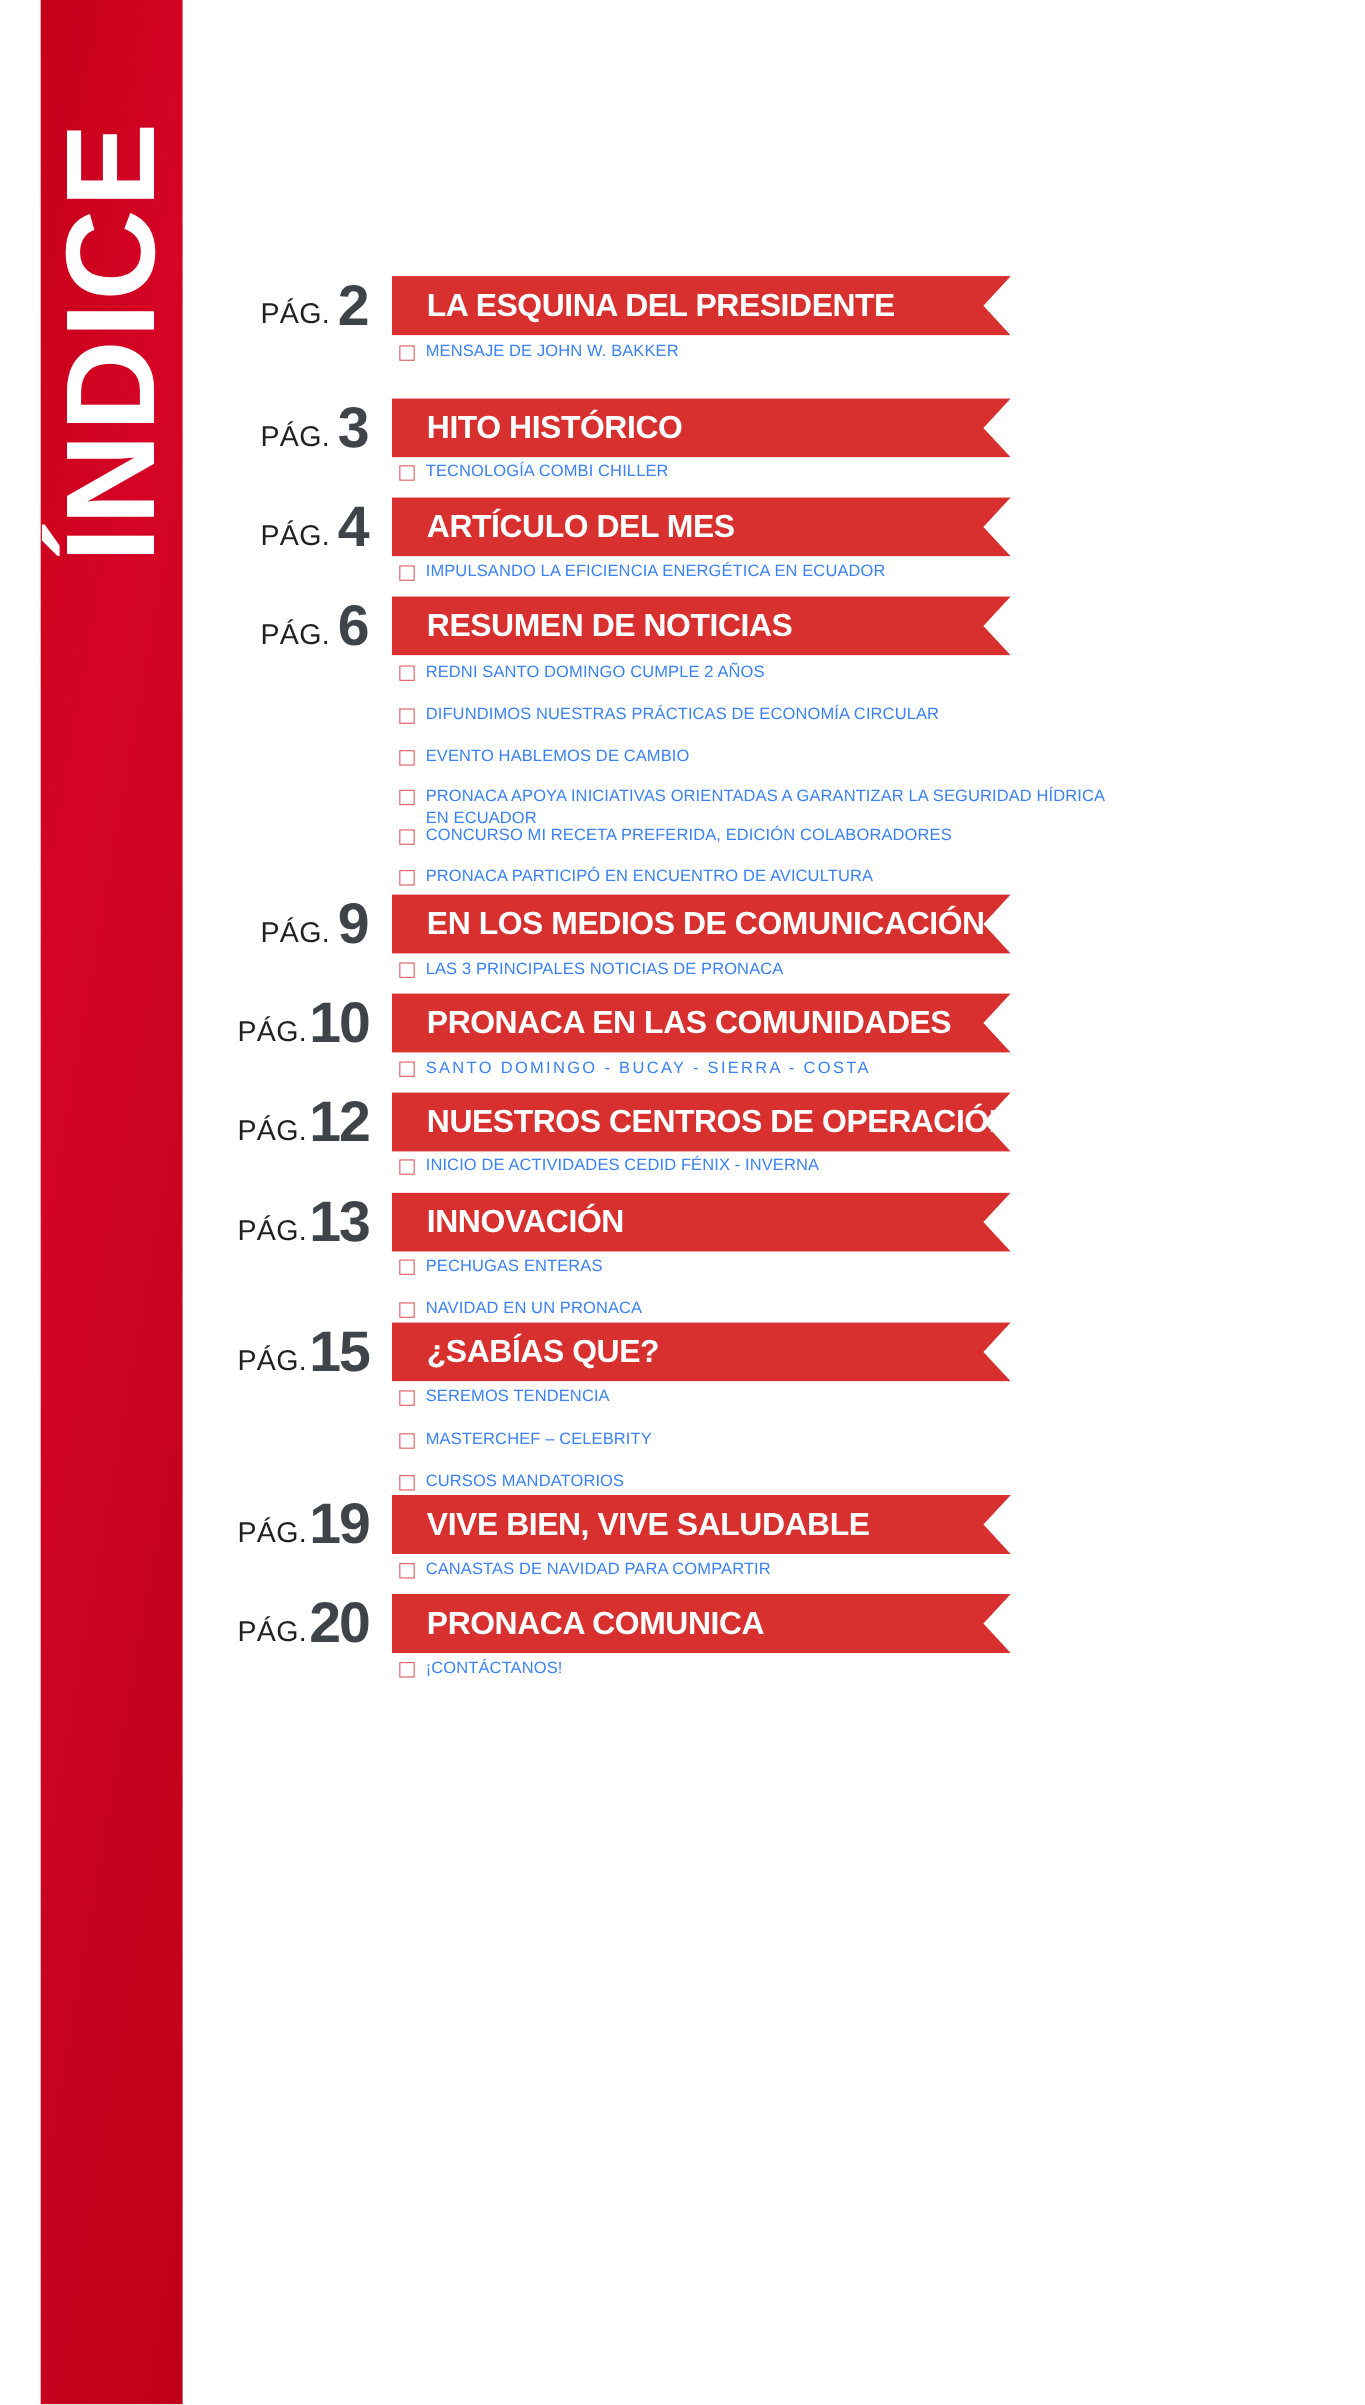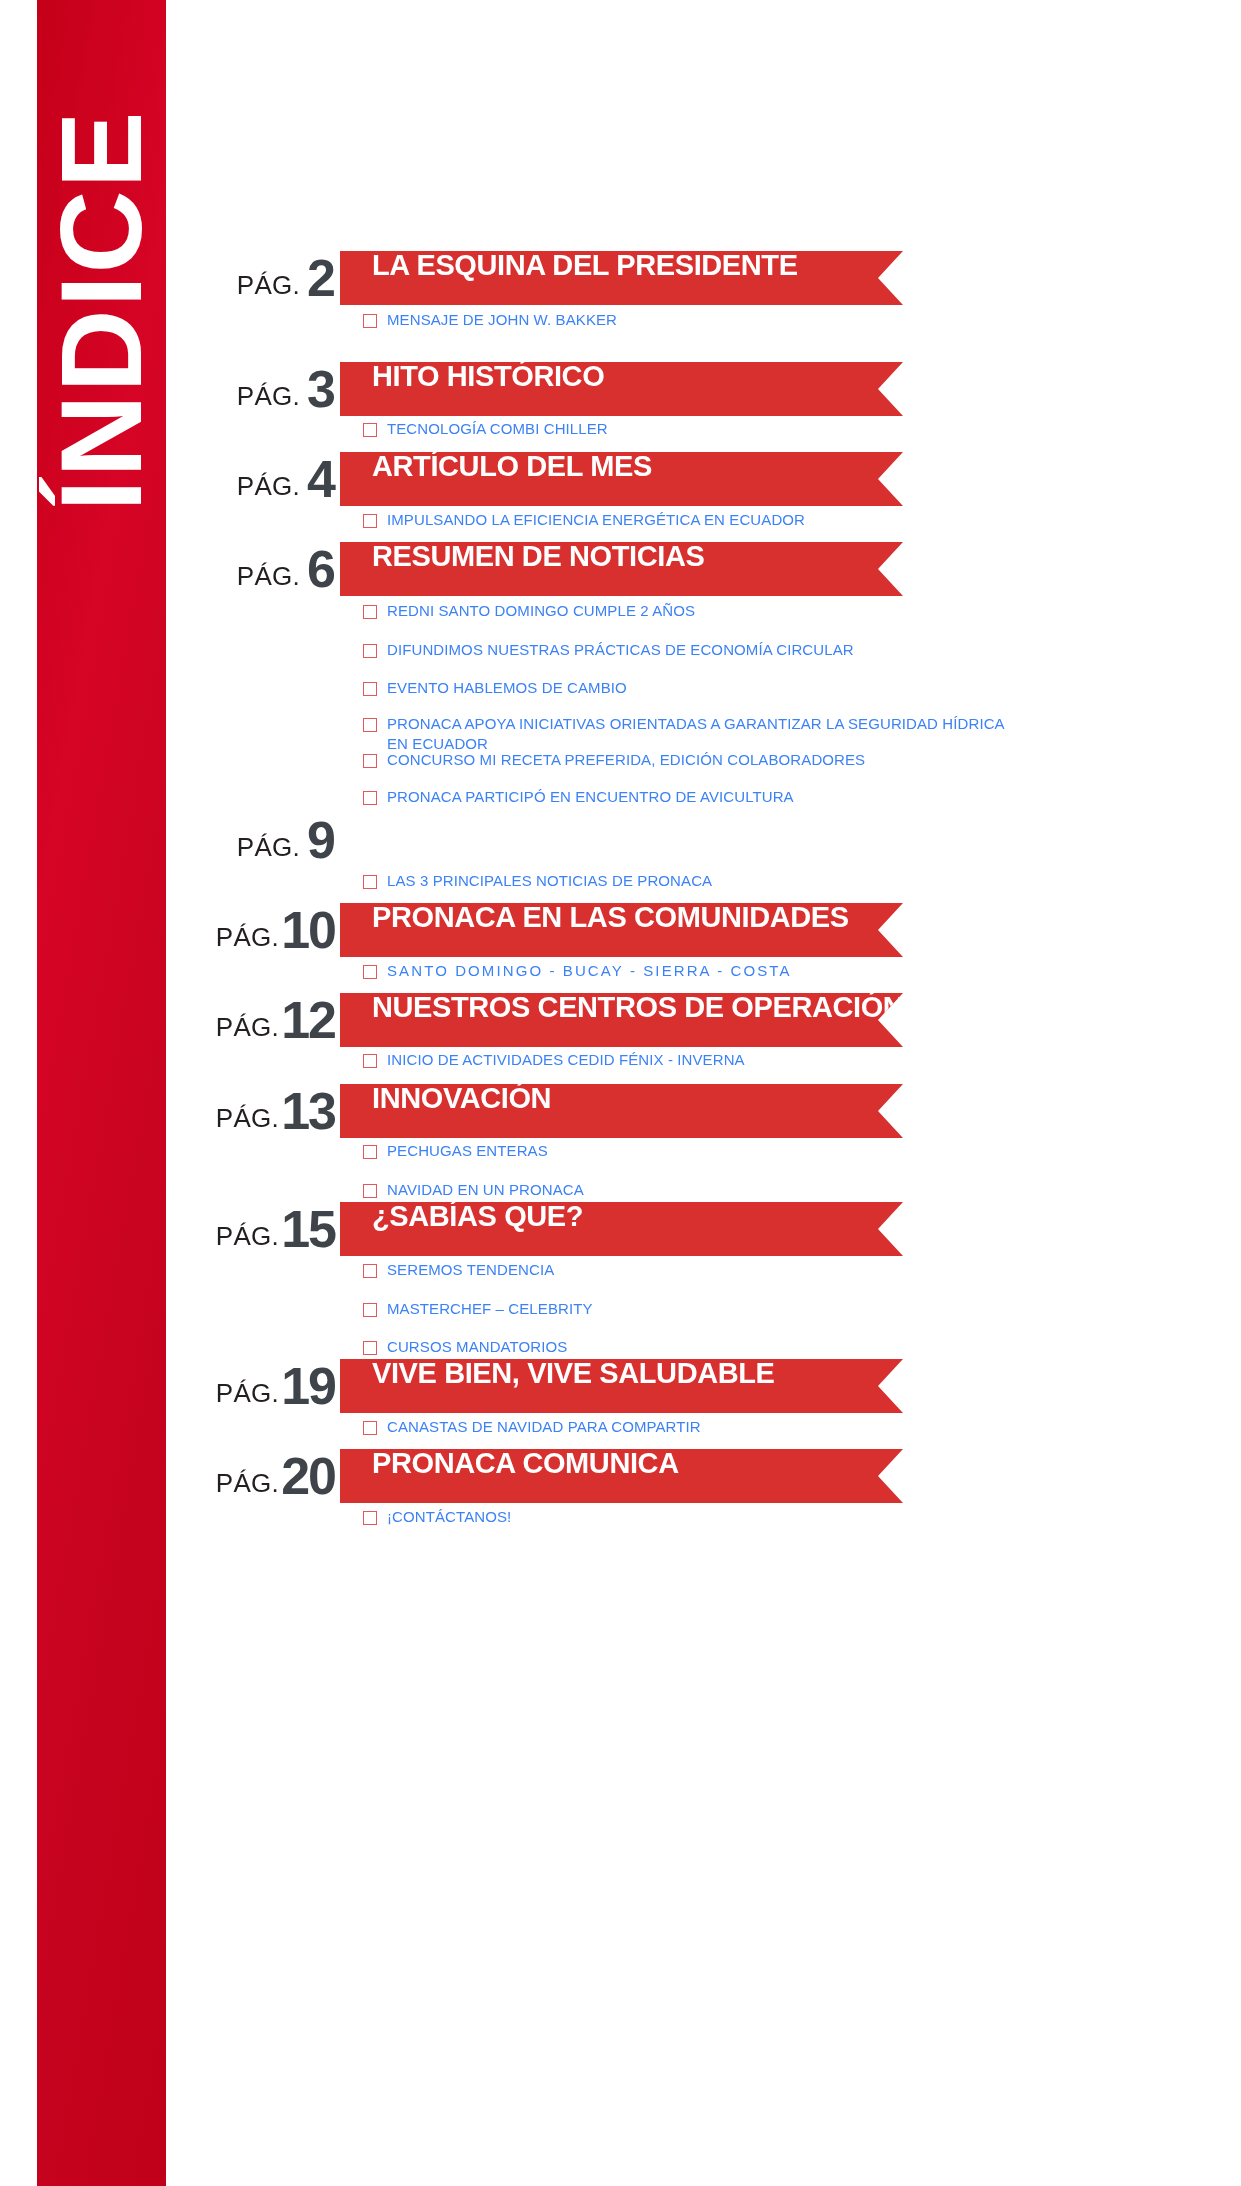--- a/index.html
+++ b/index.html
@@ -91,25 +91,26 @@
     font-size: 52px;
     font-weight: 700;
     line-height: .86;
     letter-spacing: -1px;
     margin-left: 7px;
   }
   .pag-num.wide { margin-left: 2px; letter-spacing: -2px; }
 
   .banner {
     position: absolute;
-    left: 340px;
+    left: 356px;
     width: 462px;
     height: 54px;
     background: #d8302e;
     display: flex;
+    align-items: center;
     box-sizing: border-box;
     padding-left: 32px;
     
     clip-path: polygon(0 0, 100% 0, 100% 0, calc(100% - 25px) 50%, 100% 100%, 100% 100%, 0 100%);
     margin-top: 32px;
   }
   .banner-text {
     color: #ffffff;
     font-size: 29px;
     font-weight: 700;
@@ -225,20 +226,23 @@
       </div>
       <div class="item" style="position: absolute; left: 0px; top: 787px; width: 1241px;">
         <span class="cbox"></span>
         <span class="item-text">PRONACA PARTICIPÓ EN ENCUENTRO DE AVICULTURA</span>
       </div>
       <div class="sec-head" style="position: absolute; left: 0px; top: 805px; width: 1241px;">
         <div class="pagbox">
           <span class="pag-label">PÁG.</span>
           <span class="pag-num">9</span>
         </div>
+        <div class="banner" style="width: 563px;">
+          <span class="banner-text">EN LOS MEDIOS DE COMUNICACIÓN</span>
+        </div>
       </div>
       <div class="item" style="position: absolute; left: 0px; top: 871px; width: 1241px;">
         <span class="cbox"></span>
         <span class="item-text">LAS 3 PRINCIPALES NOTICIAS DE PRONACA</span>
       </div>
       <div class="sec-head" style="position: absolute; left: 0px; top: 895px; width: 1241px;">
         <div class="pagbox">
           <span class="pag-label">PÁG.</span>
           <span class="pag-num wide">10</span>
         </div>

